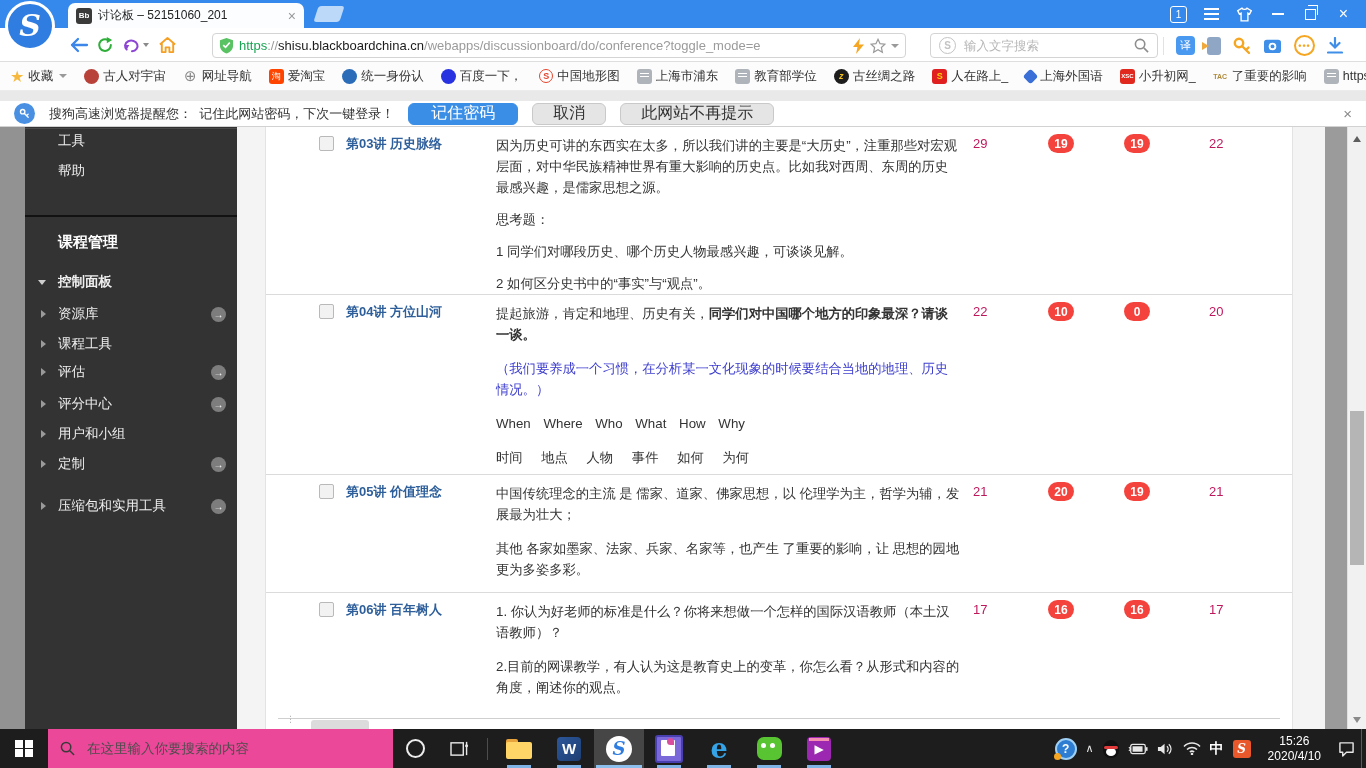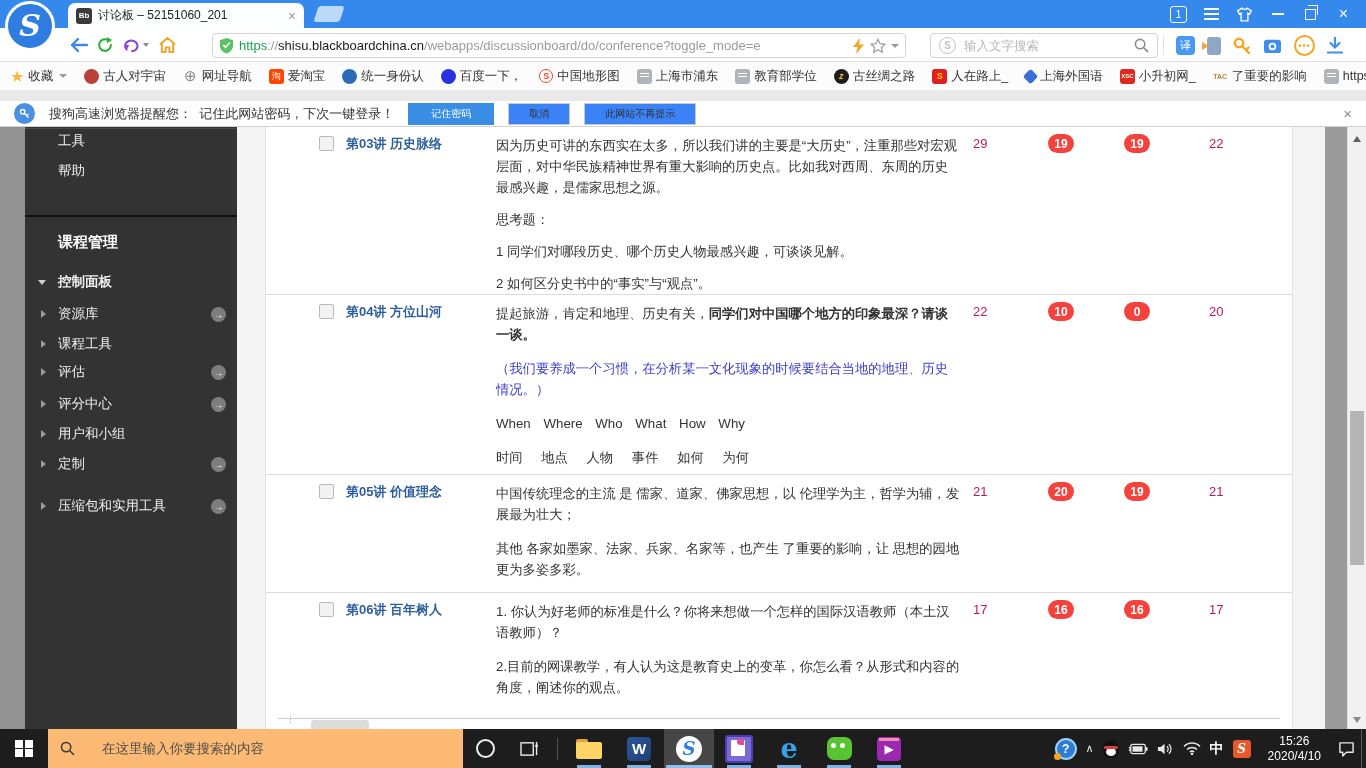--- a/index.html
+++ b/index.html
@@ -74,23 +74,23 @@
   .bi-compass{background:#3a6fd8;transform:rotate(45deg);width:11px;height:11px}
   .bi-xsc{background:#e0281e;font-size:6px;font-weight:bold}
   .bi-tac{background:none;color:#b0893a;font-size:7px;font-weight:bold;letter-spacing:0}
 
   
   .grayband{position:absolute;left:0;top:91px;width:1366px;height:10px;background:#e9e9e9}
   .notifbar{position:absolute;left:0;top:101px;width:1366px;height:26px;background:#fff;border-bottom:1px solid #d2d2d2;
       display:flex;align-items:center;padding:0 14px;box-sizing:border-box;gap:14px}
   .key-badge{width:21px;height:21px;border-radius:50%;background:#4a90e2;display:flex;align-items:center;justify-content:center;flex:none}
   .notif-text{font-size:13px;color:#333;white-space:pre}
-  .btn{height:22px;display:inline-flex;align-items:center;justify-content:center;font-size:10px;border-radius:0;box-sizing:border-box}
+  .btn{height:22px;display:inline-flex;align-items:center;justify-content:center;font-size:16px;border-radius:6px;box-sizing:border-box}
   .btn-primary{background:#3a8ee6;color:#fff;border:1px solid #3a8ee6;padding:0 22px}
-  .btn-plain{background:#3b82f6;color:#333;border:1px solid #c9c9c9;padding:0 20px}
+  .btn-plain{background:#e5e5e5;color:#333;border:1px solid #c9c9c9;padding:0 20px}
   .notif-close{position:absolute;right:14px;color:#8a8a8a;font-size:15px}
 
   
   .page{position:absolute;left:0;top:127px;width:1366px;height:602px;background:#f4f4f4;overflow:hidden}
   .left-strip{position:absolute;left:0;top:0;width:25px;height:602px;background:#929292}
   .sidebar{position:absolute;left:25px;top:0;width:212px;height:602px;background:#333;color:#eee}
   .sb-top-line{position:absolute;left:0;top:1px;width:100%;height:1px;background:#4a4a4a}
   .sb-item{position:absolute;left:0;width:100%;height:24px;display:flex;align-items:center;font-size:13.5px}
   .sb-label{margin-left:33px}
   .sb-label-plain{margin-left:33px}
@@ -124,21 +124,21 @@
   .v-scrollbar{position:absolute;left:1347px;top:0;width:19px;height:602px;background:#f1f1f1;border-left:1px solid #e0e0e0;box-sizing:border-box}
   .sb-arrow-up{position:absolute;left:5px;top:9px;width:0;height:0;border-bottom:6px solid #5d5d5d;border-left:4.5px solid transparent;border-right:4.5px solid transparent}
   .sb-arrow-dn{position:absolute;left:5px;bottom:6px;width:0;height:0;border-top:6px solid #8a8a8a;border-left:4.5px solid transparent;border-right:4.5px solid transparent}
   .sb-thumb{position:absolute;left:2px;top:284px;width:14px;height:154px;background:#b5b5b5}
 
   
   .taskbar{position:absolute;left:0;top:729px;width:1366px;height:39px;background:#1d1d1d;display:flex;align-items:stretch}
   .tb-start{width:48px;display:flex;align-items:center;justify-content:center;flex:none}
   .winlogo{display:grid;grid-template-columns:8px 8px;grid-template-rows:8px 8px;gap:1.5px}
   .winlogo i{background:#fff;display:block}
-  .tb-search{width:415px;background:#fdba74;display:flex;align-items:center;padding:0 12px;gap:25px;flex:none;box-sizing:border-box}
+  .tb-search{width:345px;background:#ec4899;display:flex;align-items:center;padding:0 12px;gap:10px;flex:none;box-sizing:border-box}
   .tb-search input{border:none;outline:none;background:transparent;font-size:13.5px;color:#333;flex:1;min-width:0}
   .tb-search input::placeholder{color:#4d4d4d}
   .tb-btn{width:44px;display:flex;align-items:center;justify-content:center;flex:none}
   .cortana-ring{width:15px;height:15px;border-radius:50%;border:2px solid #ececec}
   .tb-sep{width:1px;height:22px;background:#4d4d4d;align-self:center;margin:0 6px;flex:none}
   .app{width:50px;position:relative;display:flex;align-items:center;justify-content:center;flex:none}
   .app.active{background:#464646}
   .app .ind{position:absolute;left:13px;right:13px;bottom:0;height:3px;background:#7fb2e5}
   .app.active .ind{left:2px;right:2px;background:#8ec0ee}
   .ic-folder{position:relative;width:26px;height:20px}

